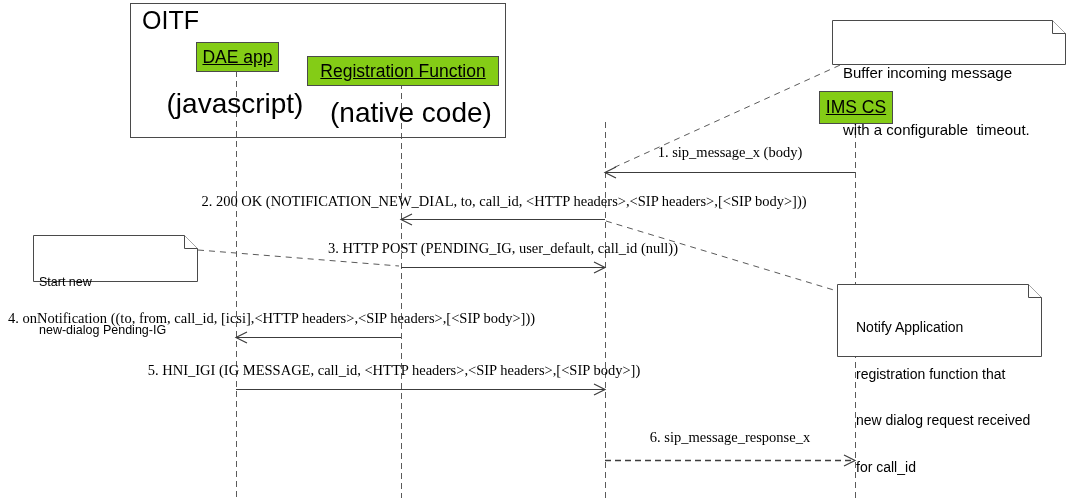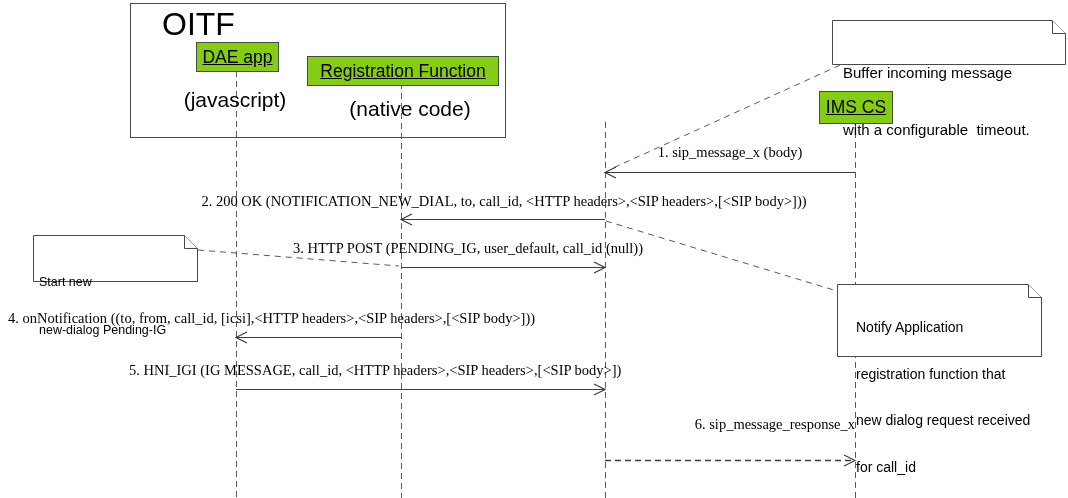--- a/index.html
+++ b/index.html
@@ -9,41 +9,41 @@
   }
   .overlay { position:absolute; left:0; top:0; }
   .lifeline { stroke:#5a5a5a; stroke-width:1; stroke-dasharray:6 4; }
   .connector { stroke:#5a5a5a; stroke-width:1; stroke-dasharray:6 5; fill:none; }
   .msg-line { stroke:#3c3c3c; stroke-width:1.2; }
   .msg-line.dashed { stroke-dasharray:6 4; stroke-width:1.4; }
   .arrow-head { stroke:#3c3c3c; stroke-width:1.2; fill:none; }
 
   .frame { position:absolute; left:130px; top:3px; width:374px; height:133px;
            border:1px solid #4a4a4a; background:transparent; }
-  .frame-label { position:absolute; left:142px; top:6px; font-size:32px;margin-left:20px; }
+  .frame-label { position:absolute; left:142px; top:6px; font-size:25px; }
 
   .actor-box { position:absolute; border:1px solid #4a4a4a; background:#84cc16;
                display:flex; align-items:center; justify-content:center; }
   .actor-label { text-decoration:underline; font-size:17.5px; white-space:nowrap; }
   .box-dae { left:196px; top:42px; width:81px; height:28px; }
   .box-rf  { left:307px; top:56px; width:190px; height:28px; }
   .box-ig  { left:569px; top:91px; width:73px; height:31px; }
   .box-ims { left:819px; top:91px; width:72px; height:31px; }
 
-  .sub-label { position:absolute; font-size:21px; text-align:center; white-space:nowrap; }
+  .sub-label { position:absolute; font-size:28px; text-align:center; white-space:nowrap; }
   .sub-dae { left:160px; top:88px; width:150px; }
   .sub-rf  { left:330px; top:97px; width:160px; }
 
   .msg-label { position:absolute; font-size:14.5px; white-space:nowrap;font-family:Liberation Serif, serif; }
   .lbl-m1 { left:605px; width:250px; top:144px; text-align:center; }
   .lbl-m2 { left:144px; width:720px; top:193px; text-align:center; }
-  .lbl-m3 { left:293px; width:420px; top:240px; }
+  .lbl-m3 { left:293px; width:420px; top:240px; text-align:center; }
   .lbl-m4 { left:8px;   top:310px; }
-  .lbl-m5 { left:129px; width:530px; top:362px; text-align:left; }
-  .lbl-m6 { left:605px; width:250px; top:416px; text-align:right; }
+  .lbl-m5 { left:129px; width:530px; top:362px; text-align:center; }
+  .lbl-m6 { left:605px; width:250px; top:429px; text-align:center; }
 
   .note { position:absolute;margin-top:17px; }
   .note svg { position:absolute; left:0; top:0; display:block; }
   .note path { stroke:#4a4a4a; stroke-width:1; fill:#ffffff; }
   .note-text { position:absolute; white-space:pre; }
   .note-buffer { left:832px; top:3px;  width:234px; height:45px; }
   .note-buffer .note-text { left:11px; top:5px; font-size:15px; line-height:19px; }
   .note-start  { left:33px; top:218px; width:165px; height:47px; }
   .note-start  .note-text { left:6px; top:7px; font-size:12.5px; line-height:16px; }
   .note-notify { left:837px; top:267px; width:205px; height:73px; }

